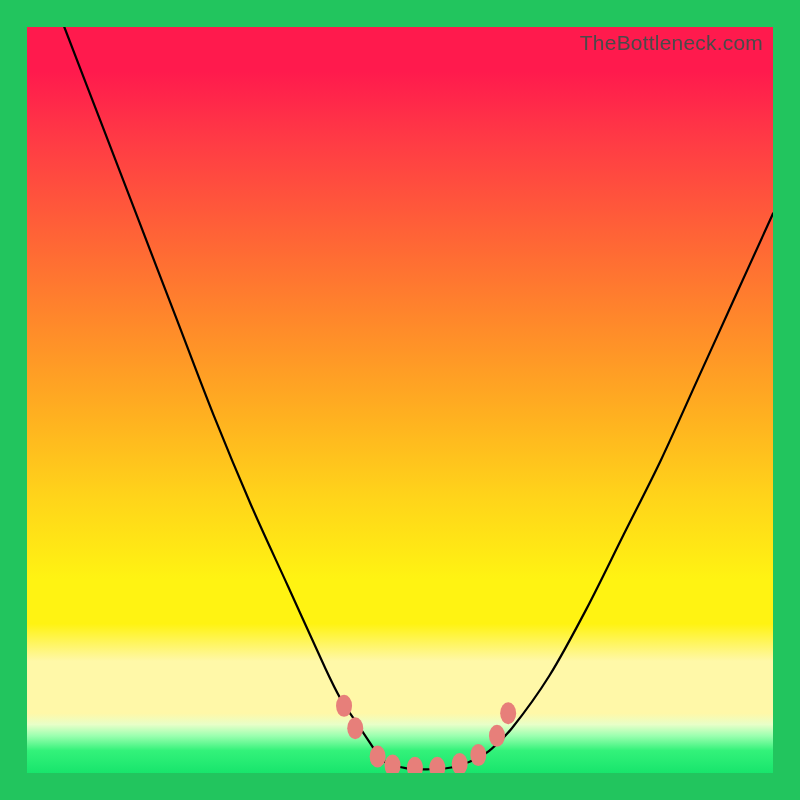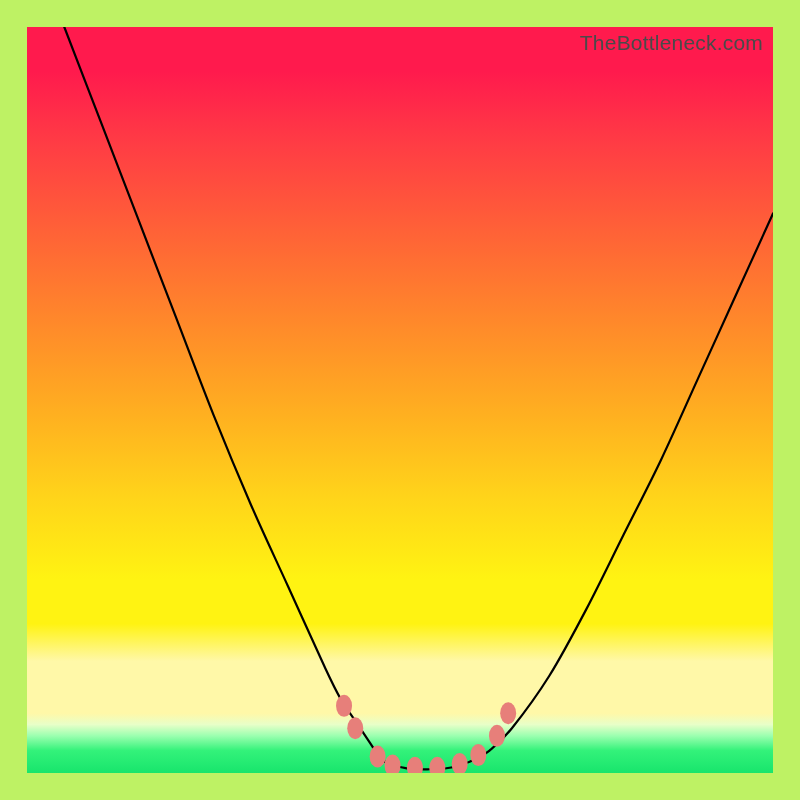--- a/index.html
+++ b/index.html
@@ -8,21 +8,21 @@
     width: 800px;
     height: 800px;
     background: #000;
     overflow: hidden;
     font-family: Arial, Helvetica, sans-serif;
   }
   .frame {
     position: relative;
     width: 800px;
     height: 800px;
-    background: #bef264;
+    background: #22c55e;
   }
   .plot-area {
     position: absolute;
     left: 27px;
     top: 27px;
     width: 746px;
     height: 746px;
     
     background: linear-gradient(
       to bottom,

